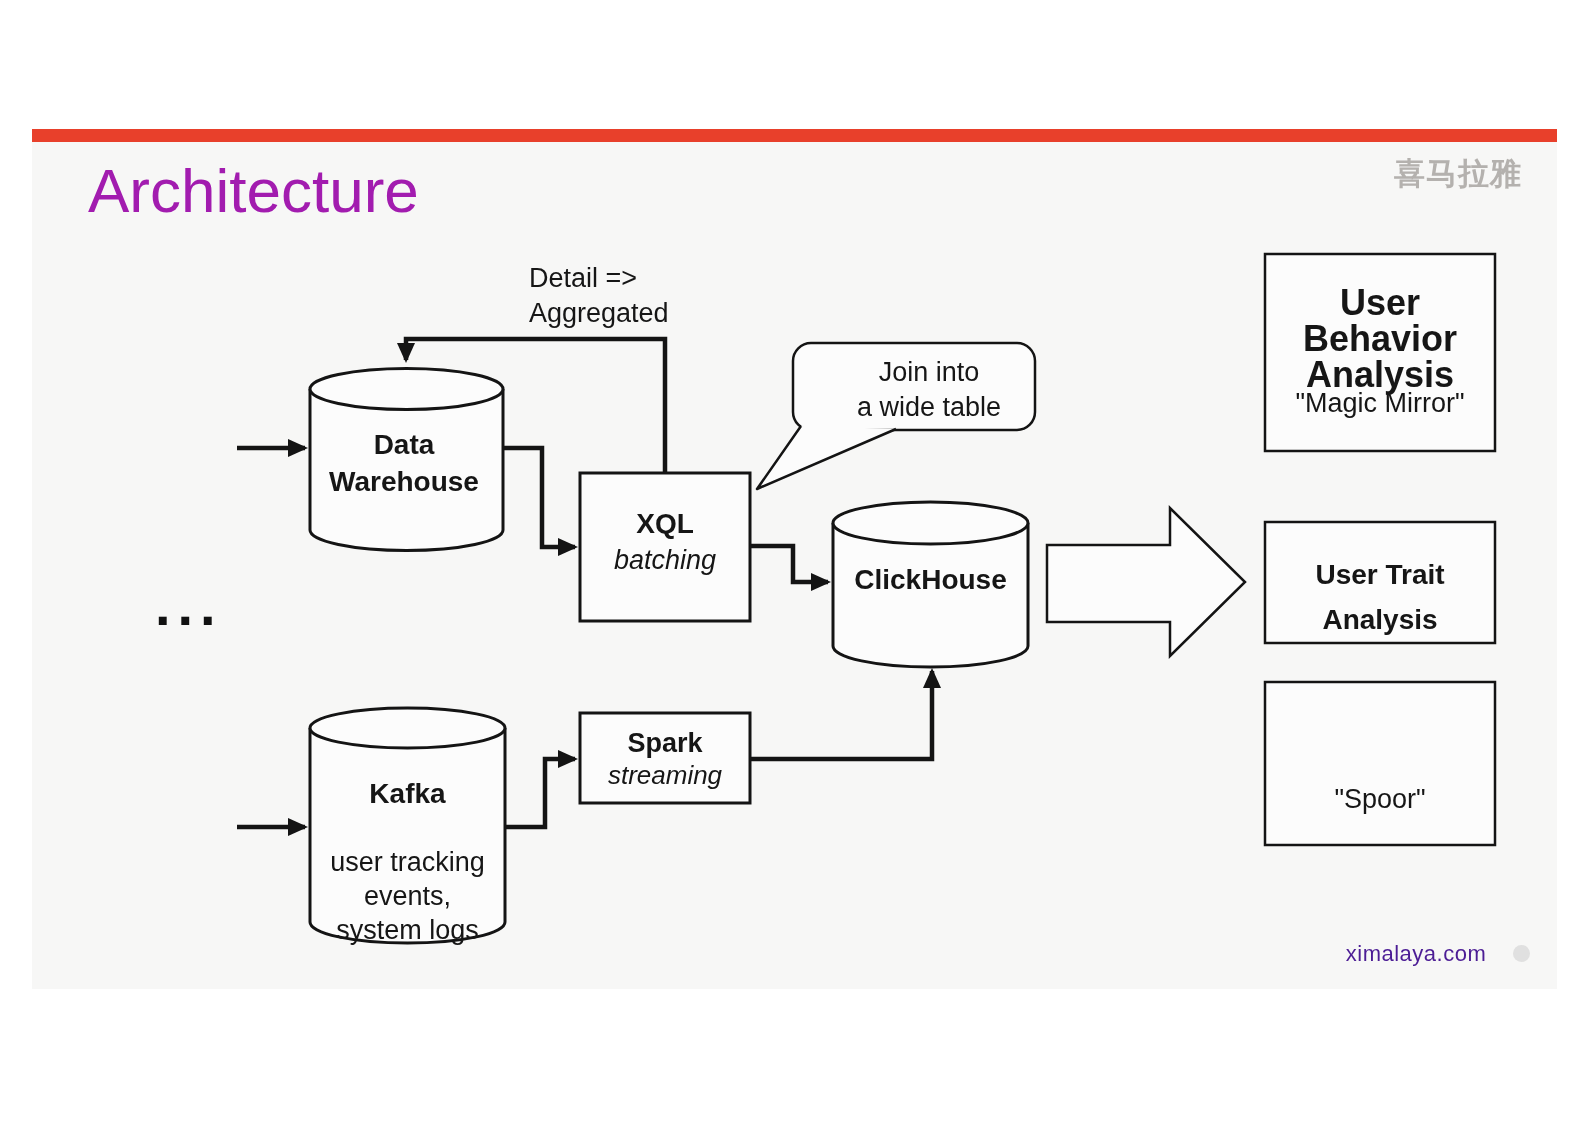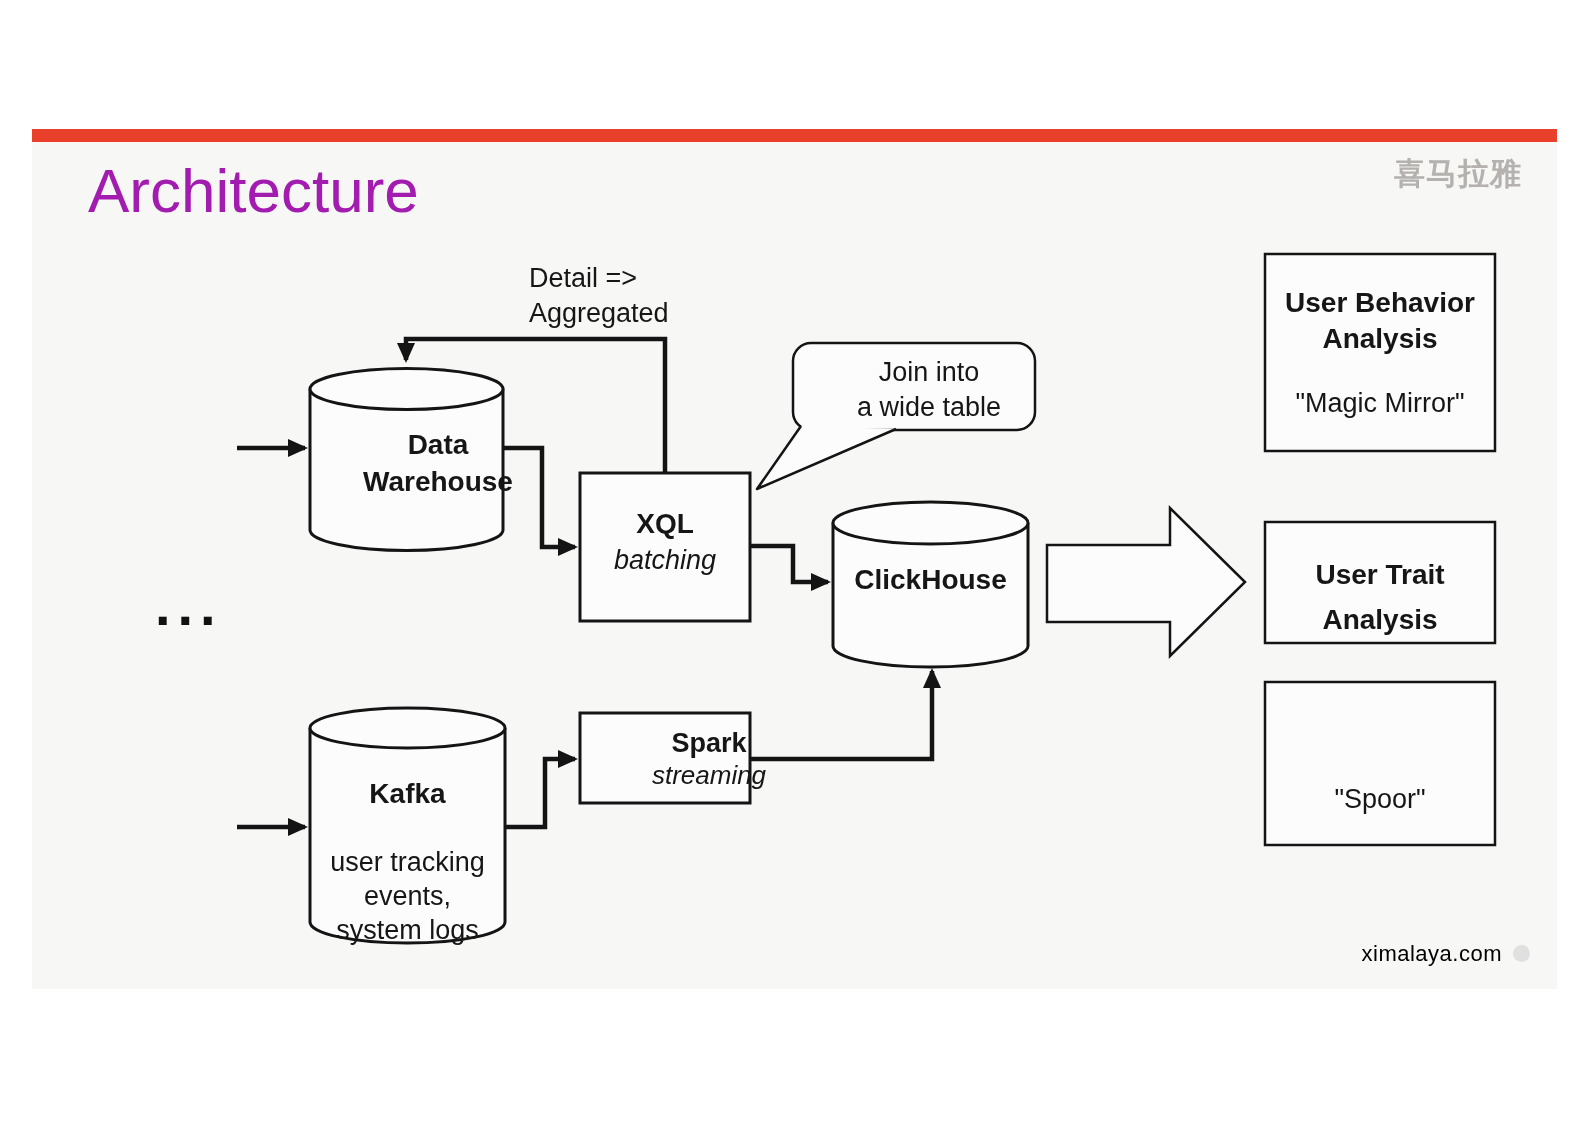--- a/index.html
+++ b/index.html
@@ -17,40 +17,40 @@
   .center { text-align:center; }
   .pre { white-space:pre-line; }
   .b { font-weight:bold; }
   .i { font-style:italic; }
 
   #t-title { left:88px; top:155px; font-size:62px; font-weight:300; color:#a21caf; }
   #t-logo  { left:1394px; top:153px; font-size:31px; font-weight:bold; color:#b4b1ae; letter-spacing:1px; }
   #t-detail { left:529px; top:261px; font-size:27px; line-height:35px; }
   #t-dots { left:155px; top:573px; font-size:56px; font-weight:bold; letter-spacing:7px; color:#111; }
 
-  #t-dw { left:328px; top:426px; width:220px; font-size:28px; line-height:37px; }
+  #t-dw { left:294px; top:426px; width:220px; font-size:28px; line-height:37px; }
   #t-xql { left:580px; top:506px; width:170px; }
   #t-xql .node-title { font-size:28px; line-height:36px;text-align:center; }
   #t-xql .node-sub { font-size:27px; line-height:36px; }
   #t-bubble { left:793px; top:355px; width:272px; font-size:27px; line-height:35px; }
   #t-ch { left:833px; top:564px; width:195px; font-size:28px; }
   #t-ana { left:1047px; top:549px; width:123px; font-size:27px; line-height:35px; }
   #t-kafka { left:310px; top:778px; width:195px; font-size:28px; }
   #t-kafka-sub { left:300px; top:845px; width:215px; font-size:27px; line-height:34px; }
-  #t-spark { left:580px; top:727px; width:170px;padding-left:44px; }
+  #t-spark { left:580px; top:727px; width:170px; }
   #t-spark .node-title { font-size:27px; line-height:32px; }
   #t-spark .node-sub { font-size:26px; line-height:33px; }
 
-  #t-out1 { left:1265px; top:285px; width:230px; font-size:28px; line-height:36px; }
+  #t-out1 { left:1265px; top:285px; width:230px; font-size:36px; line-height:36px; }
   #t-out1-sub { left:1265px; top:388px; width:230px; font-size:27px; }
   #t-out2 { left:1265px; top:552px; width:230px; font-size:28px; line-height:45px; }
   #t-out3 { left:1265px; top:719px; width:230px; font-size:28px; }
   #t-out3-sub { left:1265px; top:784px; width:230px; font-size:27px; }
 
-  #t-footer { left:1330px; top:941px; width:172px; text-align:right; font-size:22px; color:#000000; letter-spacing:0.5px; }
+  #t-footer { left:1330px; top:941px; width:172px; text-align:center; font-size:22px; color:#4c1d95; letter-spacing:0.5px; }
   #footer-dot { position:absolute; left:1513px; top:945px; width:17px; height:17px; border-radius:50%; background:#e0e0e0; }
 
   .shape { fill:#fcfcfc; stroke:#141414; }
   .sw3 { stroke-width:3; }
   .sw25 { stroke-width:2.5; }
   .conn { fill:none; stroke:#141414; stroke-width:4.5; }
 </style>
 </head>
 <body>
 

